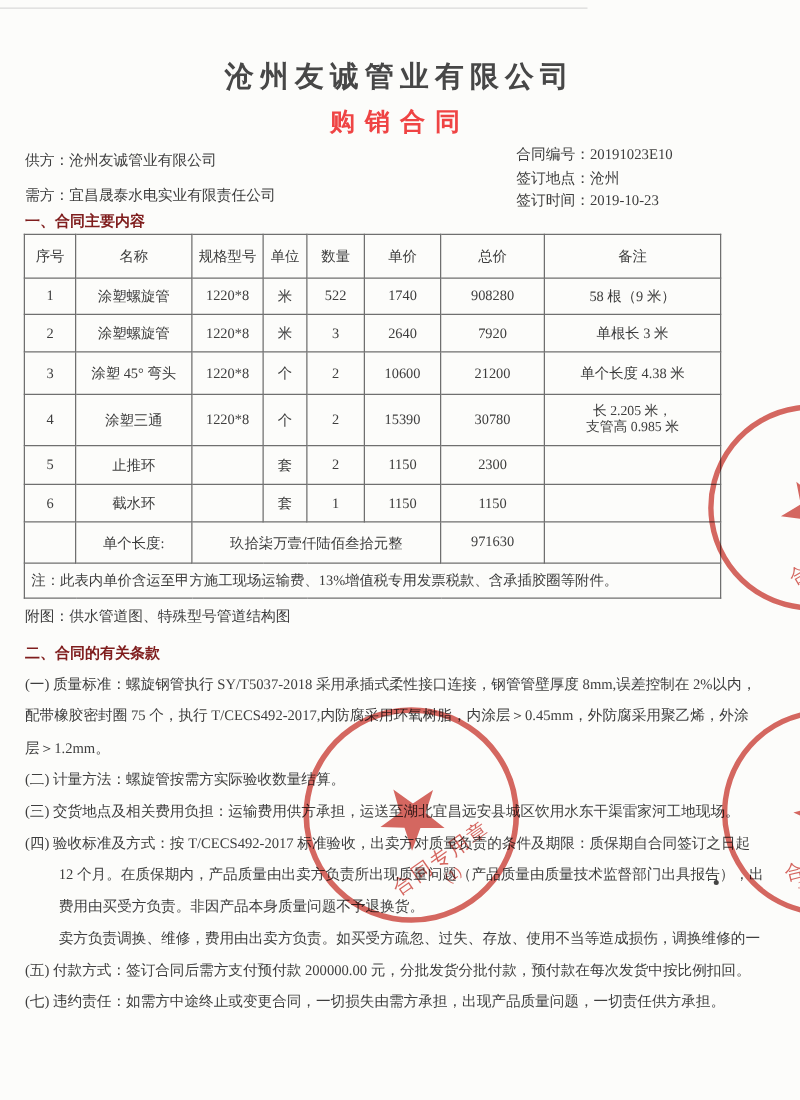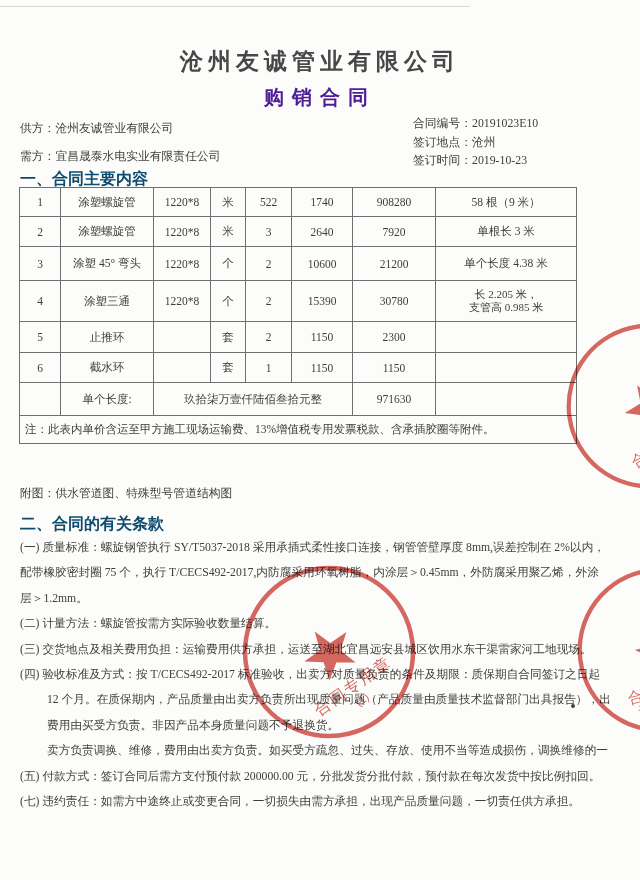--- a/index.html
+++ b/index.html
@@ -8,28 +8,28 @@
     background:#fcfcfa;overflow:hidden;color:#3d3d3d;
     font-family:"Liberation Serif","DejaVu Serif",serif;
   }
   .scan-edge{position:absolute;top:6px;left:0;width:470px;height:1px;background:#d9d9d9;}
   .doc-title{
     position:absolute;top:46px;left:0;width:640px;text-align:center;
     font-size:23px;font-weight:600;letter-spacing:5px;color:#474747;
   }
   .doc-subtitle{
     position:absolute;top:84px;left:0;width:640px;text-align:center;
-    font-size:20px;font-weight:600;letter-spacing:8px;color:#4c1d95;
+    font-size:20px;font-weight:600;letter-spacing:8px;color:#ef4444;
   }
   .party-line{position:absolute;left:20px;font-size:11.8px;white-space:nowrap;}
   .party-supplier{top:121px;}
   .party-buyer{top:149px;text-align:center;}
   .meta-block{position:absolute;left:413px;top:114px;font-size:11.8px;line-height:18.5px;}
   .meta-row{white-space:nowrap;}
-  .sec-heading{position:absolute;left:20px;font-size:16px;font-weight:600;white-space:nowrap;color:#0c4a6e;}
+  .sec-heading{position:absolute;left:20px;font-size:12px;font-weight:600;white-space:nowrap;color:#7f1d1d;}
   .sec1{top:169px;}
   .sec2{top:514px;}
   .attachment-line{position:absolute;left:20px;top:486px;font-size:11.8px;white-space:nowrap;}
   table.main{
     position:absolute;left:19px;top:187px;width:557px;
     border-collapse:collapse;table-layout:fixed;
   }
   table.main td,table.main th{
     border:1px solid #6f6f6f;font-size:11.5px;font-weight:normal;
     text-align:center;vertical-align:middle;padding:0 2px;overflow:hidden;
@@ -82,20 +82,30 @@
       <col style="width:41px">
         <col style="width:93px">
         <col style="width:57px">
         <col style="width:35px">
       <col style="width:46px">
         <col style="width:61px">
         <col style="width:83px">
         <col style="width:141px">
     </colgroup>
     <tbody>
+        <tr style="height:35px">
+      <th>序号</th>
+      <th>名称</th>
+      <th>规格型号</th>
+      <th>单位</th>
+      <th>数量</th>
+      <th>单价</th>
+      <th>总价</th>
+      <th>备注</th>
+    </tr>
     <tr style="height:29px">
       <td>1</td>
       <td>涂塑螺旋管</td>
       <td>1220*8</td>
       <td>米</td>
       <td>522</td>
       <td>1740</td>
       <td>908280</td>
       <td>58 根（9 米）</td>
     </tr>

